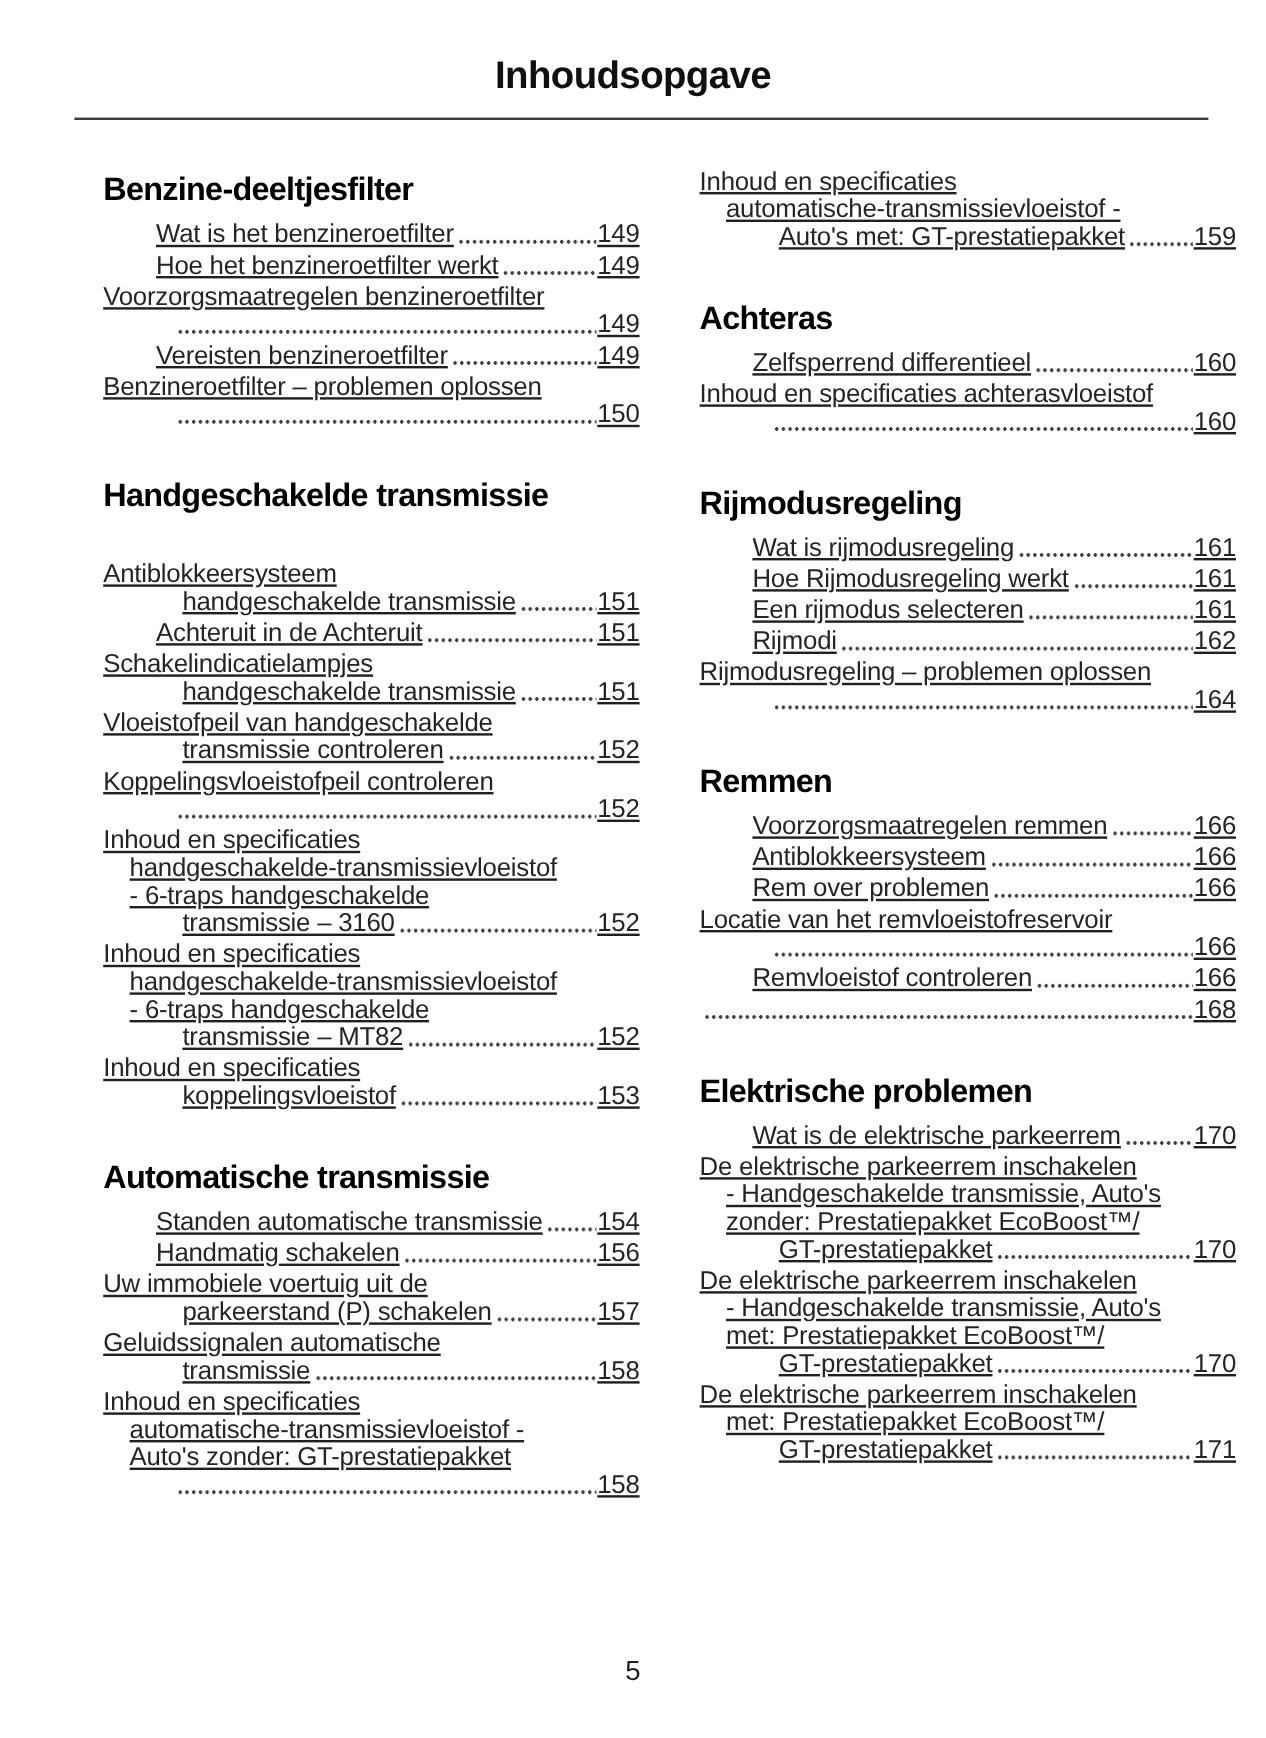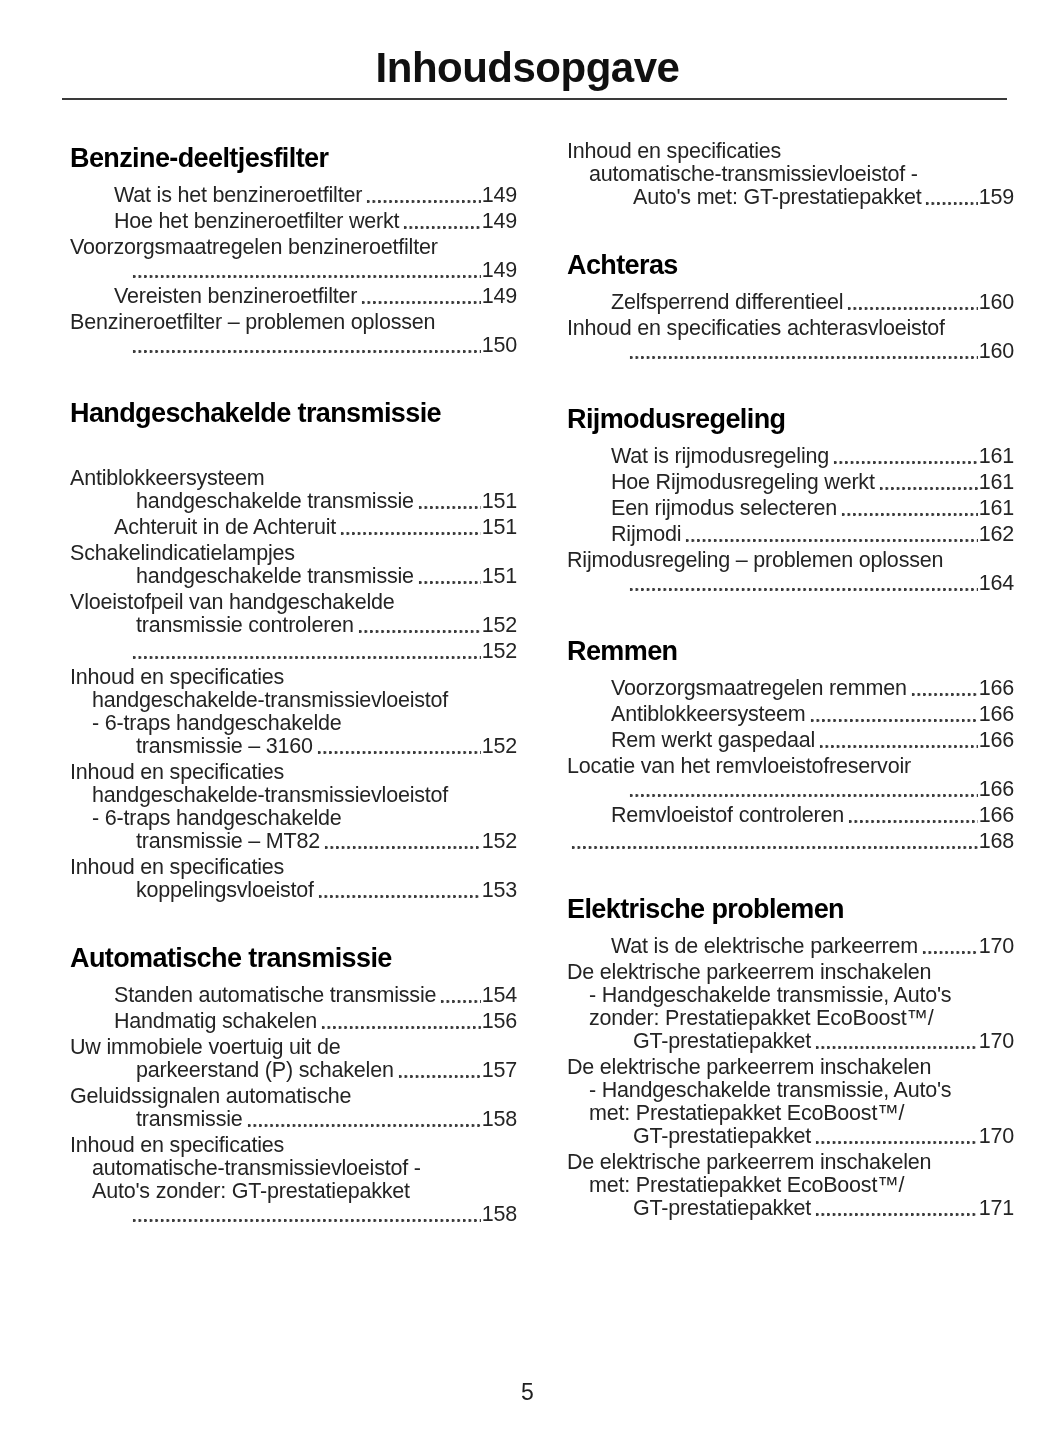--- a/index.html
+++ b/index.html
@@ -7,39 +7,39 @@
     position:relative;
     width:1055px;height:1448px;
     background:#ffffff;
     font-family:"Liberation Sans",sans-serif;
     color:#1f1f1f;
     overflow:hidden;
   }
   .title{
     position:absolute;top:44px;left:0;width:100%;
     text-align:center;
-    font-size:42px;font-weight:800;letter-spacing:-0.5px;
+    font-size:32px;font-weight:800;letter-spacing:-0.5px;
     color:#101010;
   }
   .rule{
     position:absolute;top:98px;left:62px;width:945px;height:2px;
     background:#3a3a3a;
   }
   .columns{
-    position:absolute;top:140px;left:70px;width:945px;
+    position:absolute;top:140px;left:86px;width:945px;
     display:flex;gap:50px;
   }
   .col{width:447px;flex:0 0 447px;}
   .heading{
     font-size:27px;font-weight:800;color:#000;
     margin:40px 0 10px 0;line-height:32px;letter-spacing:-0.6px;
   }
   .col .sec:first-child .heading{margin-top:2px;}
   .sec.gap-after .heading{margin-bottom:38px;}
-  .entry{margin:0 0 3px 0;}
+  .entry{margin:0 0 3px 0;text-decoration:underline;}
   .line{
     font-size:21.5px;line-height:23px;
     letter-spacing:-0.2px;white-space:nowrap;color:#242424;
   }
   .line.cont{padding-left:22px;}
   .line.dotline-pad{padding-left:14px;}
   .lastline{display:flex;align-items:baseline;}
   .lastline .txt{white-space:nowrap;flex:0 0 auto;margin-left:44px;}
   .dots{
     flex:1 1 auto;min-width:14px;height:9px;
@@ -128,20 +128,21 @@
           </div>
           <div class="entry">
             <div class="line">Vloeistofpeil van handgeschakelde</div>
             <div class="line lastline cont">
               <span class="txt">transmissie controleren</span>
               <span class="dots"></span>
               <span class="num">152</span>
             </div>
           </div>
           <div class="entry">
+            <div class="line">Koppelingsvloeistofpeil controleren</div>
             <div class="line lastline dotline-pad">
               <span class="txt"></span>
               <span class="dots"></span>
               <span class="num">152</span>
             </div>
           </div>
           <div class="entry">
             <div class="line">Inhoud en specificaties</div>
             <div class="line cont">handgeschakelde-transmissievloeistof</div>
             <div class="line cont">- 6-traps handgeschakelde</div>
@@ -294,21 +295,21 @@
           </div>
           <div class="entry">
             <div class="line lastline">
               <span class="txt">Antiblokkeersysteem</span>
               <span class="dots"></span>
               <span class="num">166</span>
             </div>
           </div>
           <div class="entry">
             <div class="line lastline">
-              <span class="txt">Rem werkt gaspedaal</span>
+              <span class="txt">Rem over problemen</span>
               <span class="dots"></span>
               <span class="num">166</span>
             </div>
           </div>
           <div class="entry">
             <div class="line">Locatie van het remvloeistofreservoir</div>
             <div class="line lastline dotline-pad">
               <span class="txt"></span>
               <span class="dots"></span>
               <span class="num">166</span>

